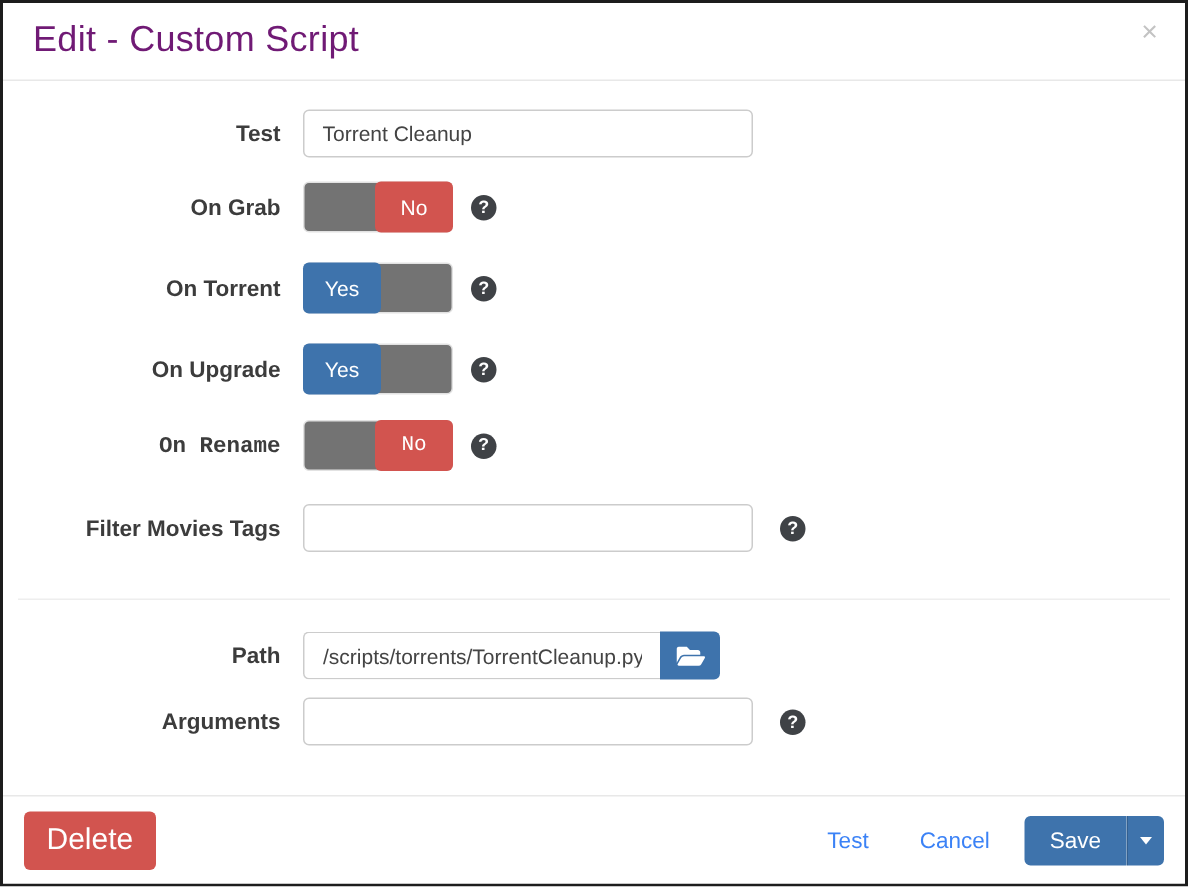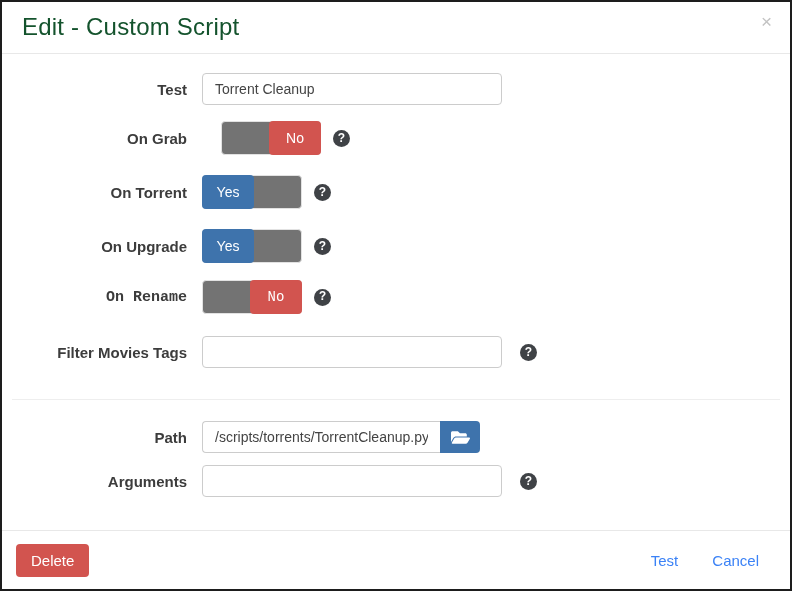--- a/index.html
+++ b/index.html
@@ -8,40 +8,40 @@
 
   .modal {
     width: 792px; height: 591px;
     border: 2px solid #1d1d1d;
     background: #fff;
     display: flex; flex-direction: column;
   }
 
   
   .modal-header { position: relative; padding: 11px 20px 12px; border-bottom: 1px solid #e8e8e8; flex: 0 0 auto; }
-  .modal-title { margin: 0; font-size: 24px; font-weight: 400; color: #14532d; letter-spacing: .2px; }
+  .modal-title { margin: 0; font-size: 24px; font-weight: 400; color: #701a75; letter-spacing: .2px; }
   .close-x { position: absolute; right: 18px; top: 10px; color: #c3c3c3; font-size: 19px; line-height: 1; cursor: pointer; }
 
   
   .modal-body { flex: 1 1 auto; padding-top: 19px; }
   .form-row { display: flex; align-items: center; }
   .form-row > label {
     width: 200px; text-align: right; padding-right: 15px;
     font-size: 15px; font-weight: 600; color: #3c3c3c;
   }
   .control { display: flex; align-items: center; }
 
   .text-input {
     width: 300px; height: 32px; border: 1px solid #ccc; border-radius: 4px;
     padding: 5px 12px; font-size: 14px; color: #444; font-family: inherit;
     outline: none; background: #fff;
   }
 
   .row-name    { margin-bottom: 16px; }
-  .row-grab    { margin-bottom: 20px; gap: 19px; }
+  .row-grab    { margin-bottom: 20px; }
   .row-download{ margin-bottom: 20px; }
   .row-upgrade { margin-bottom: 17px; }
   .row-rename  { margin-bottom: 22px; font-family: Liberation Mono, monospace; }
   .row-path    { margin-bottom: 12px; }
 
   
   .toggle {
     display: flex; width: 100px; height: 34px;
     background: #737373; border: 1px solid #e2e2e2; border-radius: 4px;
     cursor: pointer;
@@ -77,21 +77,21 @@
   .folder-btn svg { width: 19px; height: 17px; fill: #fff; }
 
   
   .modal-footer {
     flex: 0 0 auto; height: 59px; border-top: 1px solid #e8e8e8;
     padding: 12px 14px; display: flex; align-items: center; background: #fff;
   }
   .btn { font-family: inherit; cursor: pointer; }
   .danger-btn {
     background: var(--danger); color: #fff; border: none; border-radius: 4px;
-    padding: 8px 15px; font-size: 15px; text-align: right;
+    padding: 8px 15px; font-size: 20px; text-align: right;
   }
   .footer-right { margin-left: auto; display: flex; align-items: center; }
   .link-btn { background: none; border: none; color: #3b82f6; font-size: 15px; padding: 8px 17px; }
   .split-btn { display: flex; margin-left: 6px; }
   .save-main {
     background: var(--primary); color: #fff; border: none; border-radius: 4px 0 0 4px;
     padding: 8px 17px; font-size: 15px;
   }
   .save-caret {
     background: var(--primary); border: none; border-left: 1px solid #335f8f;
@@ -201,16 +201,22 @@
       </div>
     </div>
 
   </div>
 
   <div class="modal-footer">
     <button class="btn danger-btn">Delete</button>
     <div class="footer-right">
       <button class="btn link-btn">Test</button>
       <button class="btn link-btn">Cancel</button>
+      <div class="split-btn">
+        <button class="btn save-main">Save</button>
+        <button class="btn save-caret">
+          <span class="caret"></span>
+        </button>
+      </div>
     </div>
   </div>
 
 </div>
 
 </body></html>

